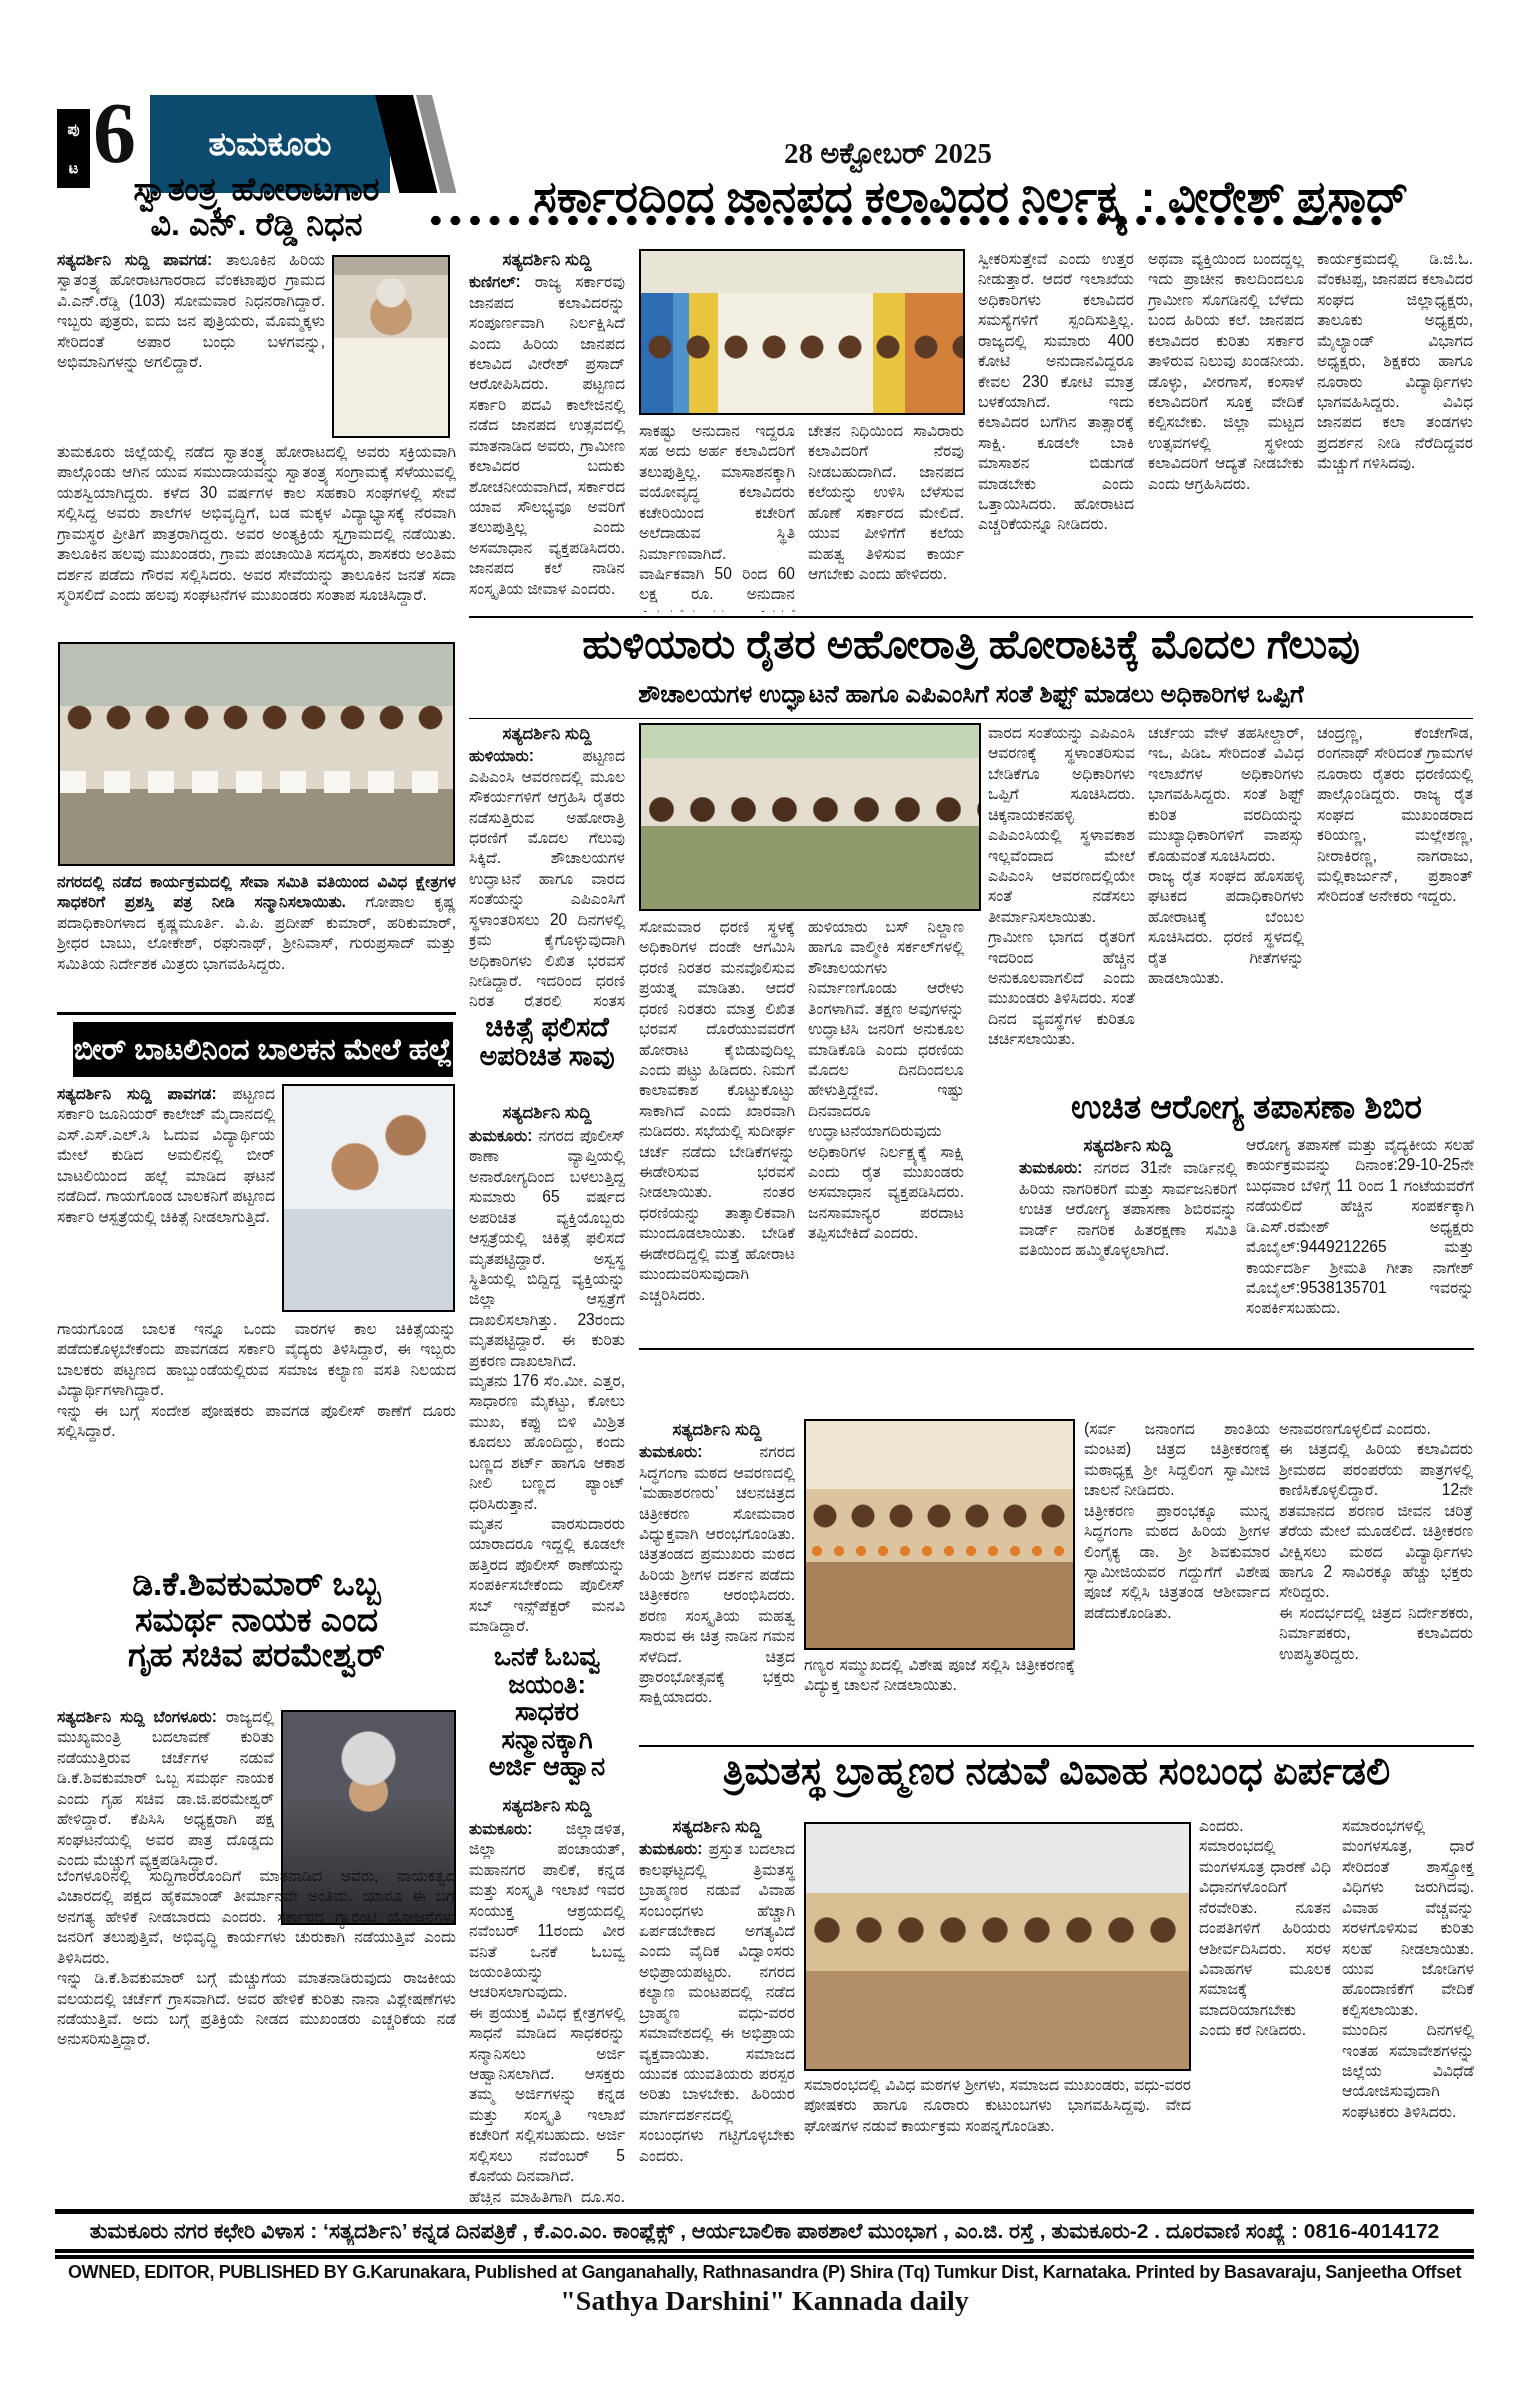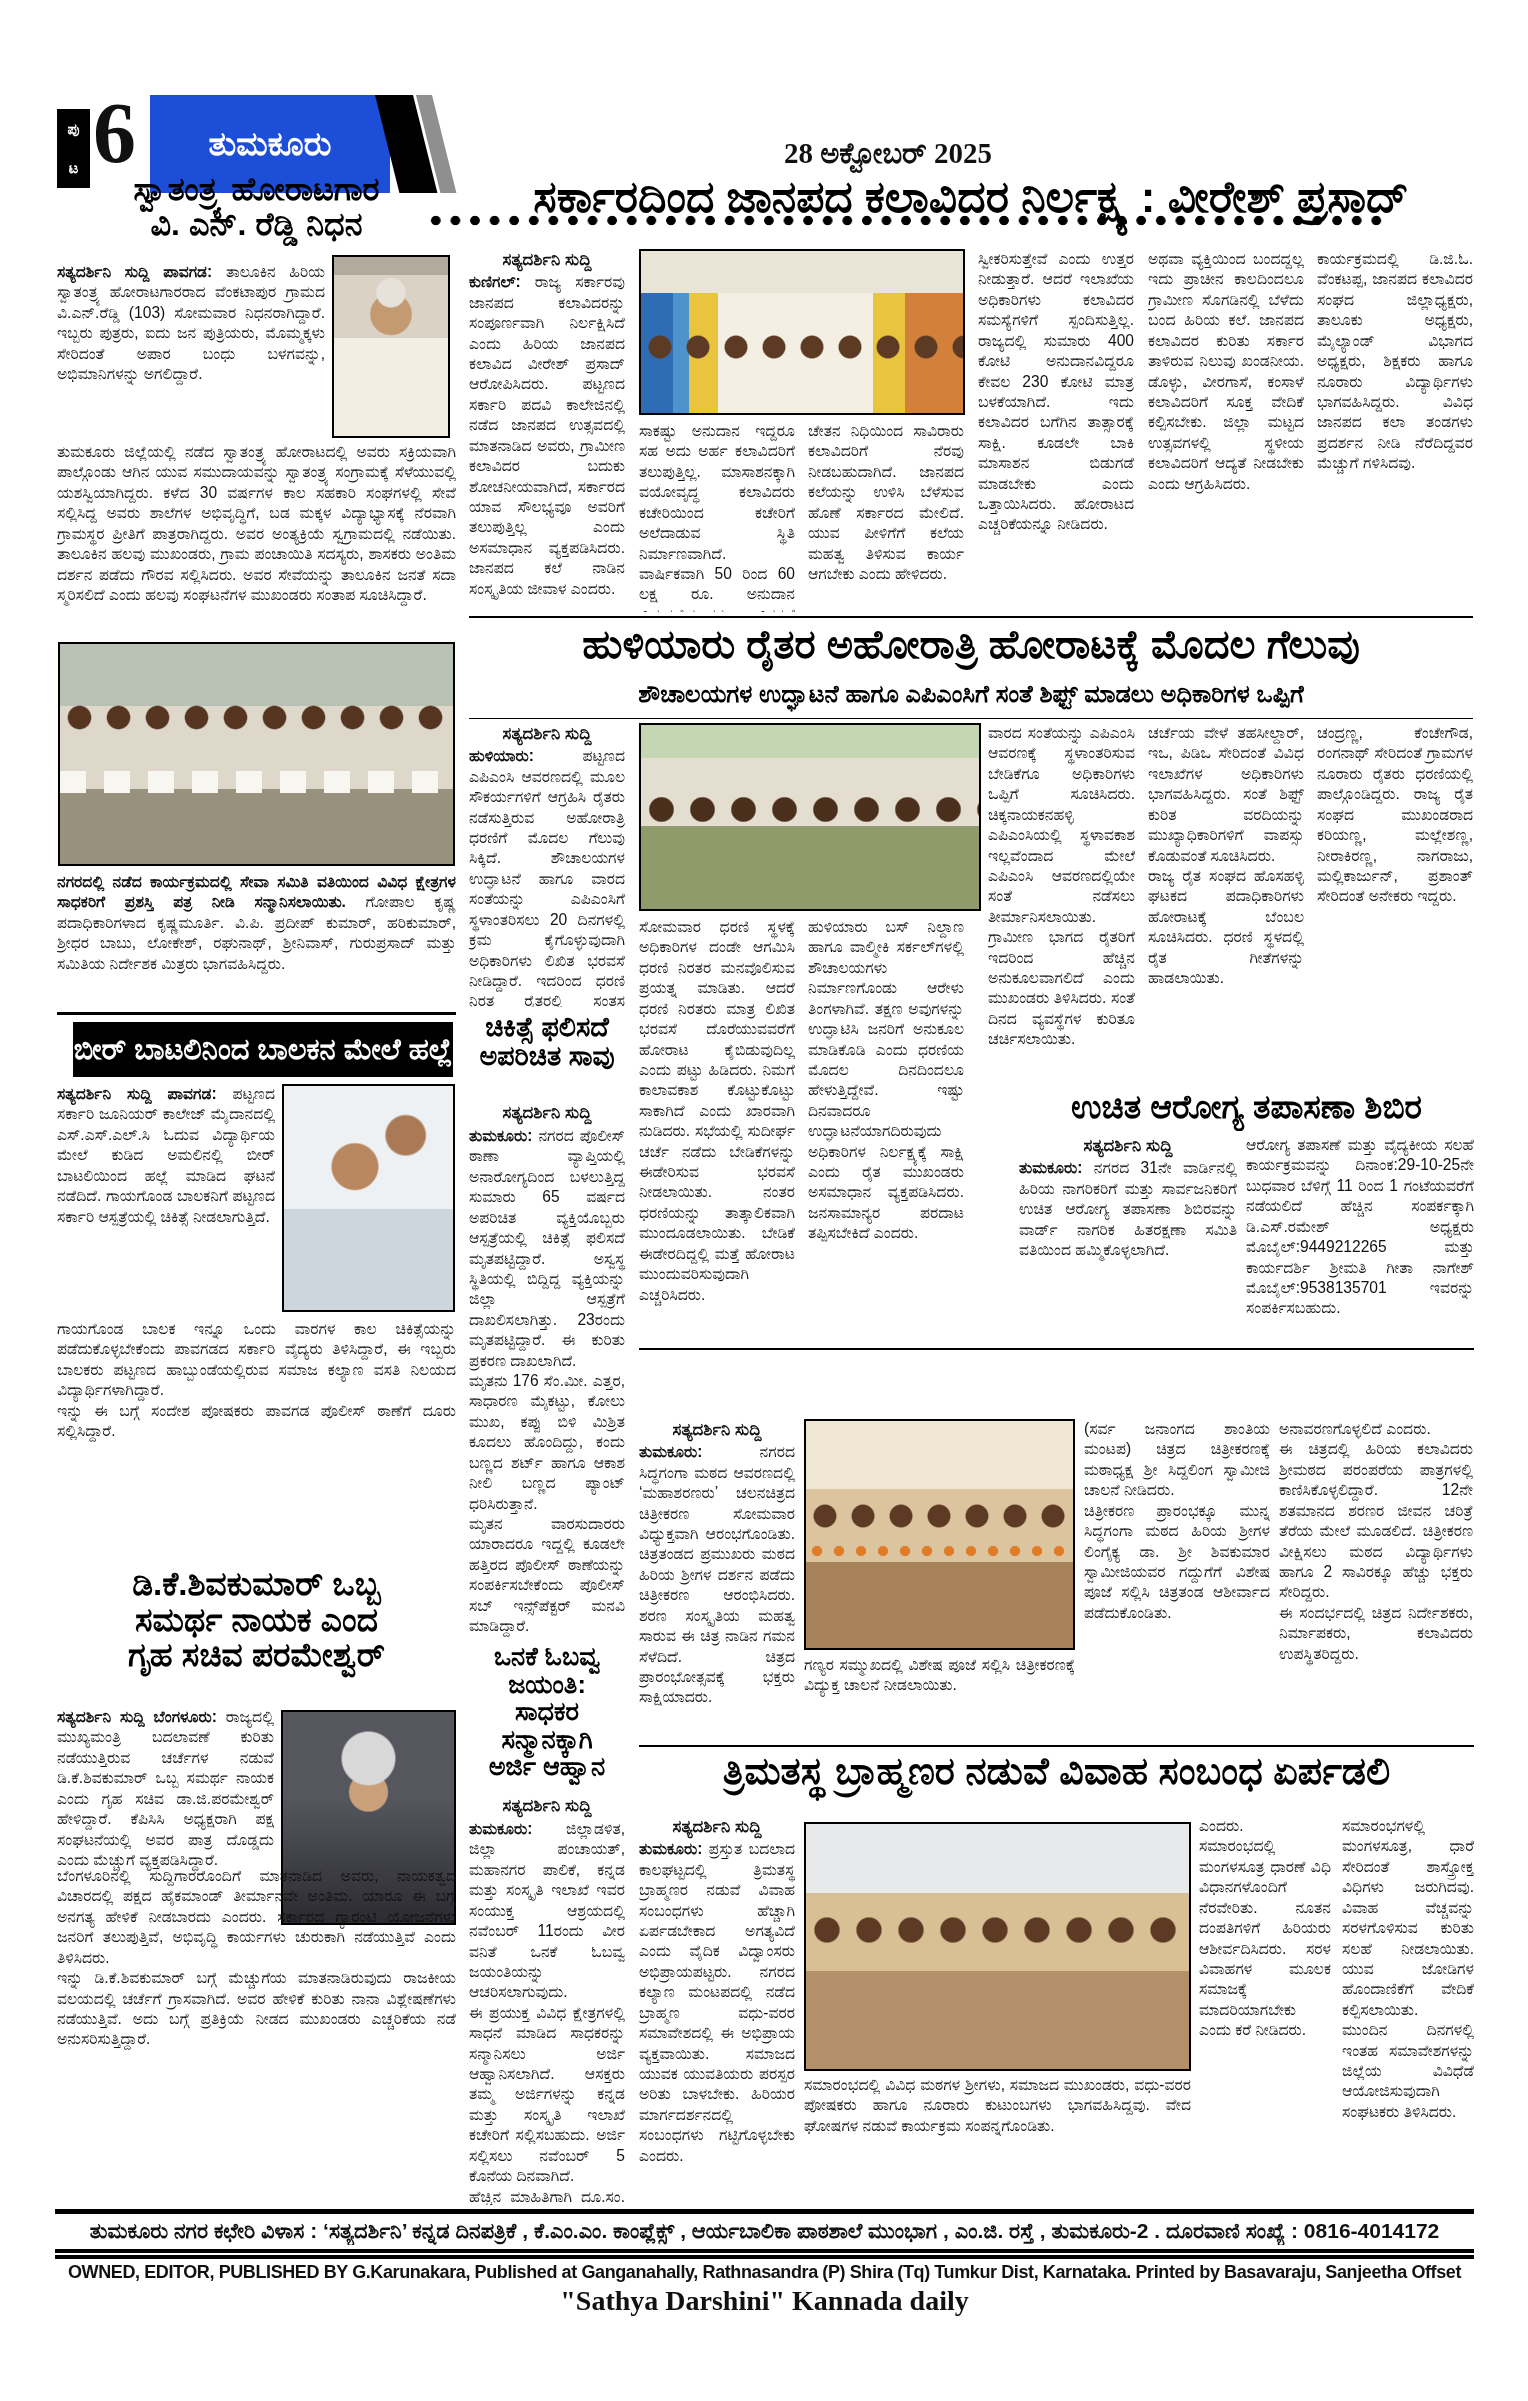--- a/index.html
+++ b/index.html
@@ -10,21 +10,21 @@
   .bt{font-size:15.6px;line-height:1.31;text-align:justify;}
   .by{font-weight:bold;text-align:center;font-size:16.7px;margin:0 0 1.5px 0;}
   .dl{font-weight:bold;}
   .hd{font-weight:bold;color:#000;text-align:center;line-height:1.08;}
   .photo{position:absolute;border:2.2px solid #000;box-sizing:border-box;}
   .rule{position:absolute;background:#000;}
   
   .puta{background:#000;color:#fff;font-size:14.6px;font-weight:bold;text-align:center;line-height:1.1;
         display:flex;flex-direction:column;justify-content:space-around;}
   .pagenum{font-family:"Liberation Serif",serif;font-weight:bold;font-size:86px;line-height:1;}
-  .edbox{background:#1d4ed8;color:#fff;display:flex;align-items:center;justify-content:center;
+  .edbox{background:#0c4a6e;color:#fff;display:flex;align-items:center;justify-content:center;
          font-size:33px;font-weight:bold;}
   .slant{transform:skewX(14deg);transform-origin:top left;}
   .dateline-top{font-family:"Liberation Serif",serif;font-weight:bold;font-size:29px;text-align:center;}
   .masthead{text-align:right;line-height:1;}
   .masthead .m1{font-size:45px;font-weight:900;letter-spacing:-0.7px;}
   .masthead .m2{font-size:18px;font-weight:bold;margin-top:2.9px;}
   .dots{background-image:radial-gradient(circle,#000 4.4px,transparent 5.1px);
         background-size:19.6px 13px;background-repeat:repeat-x;background-position:0 50%;}
   
   .h-a{font-size:32px;}  .h-b{font-size:44px;}  .h-c{font-size:40px;}
@@ -86,21 +86,21 @@
     <span>ತುಮಕೂರು</span>
   </div>
   <div class="abs slant" style="left:375px;top:95px;width:38px;height:98px;background:#000;"></div>
   <div class="abs slant" style="left:416px;top:95px;width:16px;height:98px;background:#8f8f8f;"></div>
   <div class="abs dateline-top" style="left:706px;top:137px;width:364px;height:38px;">28 ಅಕ್ಟೋಬರ್ 2025</div>
   <div class="abs dots" style="left:426px;top:214px;width:964px;height:13px;"></div>
 
   <div class="abs hd h-a pre" style="left:57px;top:172px;width:399px;height:79px;">ಸ್ವಾತಂತ್ರ್ಯ ಹೋರಾಟಗಾರ
 ವಿ. ಎನ್. ರೆಡ್ಡಿ ನಿಧನ</div>
   <div class="photo" id="ph-a" style="left:332px;top:255px;width:118px;height:183px;"></div>
-  <div class="abs bt" style="left:57px;top:250px;width:268px;height:188px;margin-top:12px;">
+  <div class="abs bt" style="left:57px;top:250px;width:268px;height:188px;">
     <b class="dl">ಸತ್ಯದರ್ಶಿನಿ ಸುದ್ದಿ</b>
     <b class="dl">ಪಾವಗಡ:</b>
     <span>ತಾಲೂಕಿನ ಹಿರಿಯ ಸ್ವಾತಂತ್ರ್ಯ ಹೋರಾಟಗಾರರಾದ ವೆಂಕಟಾಪುರ ಗ್ರಾಮದ ವಿ.ಎನ್.ರೆಡ್ಡಿ (103) ಸೋಮವಾರ ನಿಧನರಾಗಿದ್ದಾರೆ. ಇಬ್ಬರು ಪುತ್ರರು, ಐದು ಜನ ಪುತ್ರಿಯರು, ಮೊಮ್ಮಕ್ಕಳು ಸೇರಿದಂತೆ ಅಪಾರ ಬಂಧು ಬಳಗವನ್ನು, ಅಭಿಮಾನಿಗಳನ್ನು ಅಗಲಿದ್ದಾರೆ.</span>
   </div>
   <div class="abs bt pre" style="left:57px;top:442px;width:399px;height:191px;">ತುಮಕೂರು ಜಿಲ್ಲೆಯಲ್ಲಿ ನಡೆದ ಸ್ವಾತಂತ್ರ್ಯ ಹೋರಾಟದಲ್ಲಿ ಅವರು ಸಕ್ರಿಯವಾಗಿ ಪಾಲ್ಗೊಂಡು ಆಗಿನ ಯುವ ಸಮುದಾಯವನ್ನು ಸ್ವಾತಂತ್ರ್ಯ ಸಂಗ್ರಾಮಕ್ಕೆ ಸೆಳೆಯುವಲ್ಲಿ ಯಶಸ್ವಿಯಾಗಿದ್ದರು. ಕಳೆದ 30 ವರ್ಷಗಳ ಕಾಲ ಸಹಕಾರಿ ಸಂಘಗಳಲ್ಲಿ ಸೇವೆ ಸಲ್ಲಿಸಿದ್ದ ಅವರು ಶಾಲೆಗಳ ಅಭಿವೃದ್ಧಿಗೆ, ಬಡ ಮಕ್ಕಳ ವಿದ್ಯಾಭ್ಯಾಸಕ್ಕೆ ನೆರವಾಗಿ ಗ್ರಾಮಸ್ಥರ ಪ್ರೀತಿಗೆ ಪಾತ್ರರಾಗಿದ್ದರು. ಅವರ ಅಂತ್ಯಕ್ರಿಯೆ ಸ್ವಗ್ರಾಮದಲ್ಲಿ ನಡೆಯಿತು. ತಾಲೂಕಿನ ಹಲವು ಮುಖಂಡರು, ಗ್ರಾಮ ಪಂಚಾಯಿತಿ ಸದಸ್ಯರು, ಶಾಸಕರು ಅಂತಿಮ ದರ್ಶನ ಪಡೆದು ಗೌರವ ಸಲ್ಲಿಸಿದರು. ಅವರ ಸೇವೆಯನ್ನು ತಾಲೂಕಿನ ಜನತೆ ಸದಾ ಸ್ಮರಿಸಲಿದೆ ಎಂದು ಹಲವು ಸಂಘಟನೆಗಳ ಮುಖಂಡರು ಸಂತಾಪ ಸೂಚಿಸಿದ್ದಾರೆ.</div>
 
   <div class="photo" id="ph-d" style="left:58px;top:642px;width:397px;height:224px;"></div>
   <div class="abs bt" style="left:57px;top:872px;width:399px;height:137px;">
     <span class="capt">ನಗರದಲ್ಲಿ ನಡೆದ ಕಾರ್ಯಕ್ರಮದಲ್ಲಿ ಸೇವಾ ಸಮಿತಿ ವತಿಯಿಂದ ವಿವಿಧ ಕ್ಷೇತ್ರಗಳ ಸಾಧಕರಿಗೆ ಪ್ರಶಸ್ತಿ ಪತ್ರ ನೀಡಿ ಸನ್ಮಾನಿಸಲಾಯಿತು.</span>
     <span>ಗೋಪಾಲ ಕೃಷ್ಣ ಪದಾಧಿಕಾರಿಗಳಾದ ಕೃಷ್ಣಮೂರ್ತಿ. ವಿ.ಪಿ. ಪ್ರದೀಪ್ ಕುಮಾರ್, ಹರಿಕುಮಾರ್, ಶ್ರೀಧರ ಬಾಬು, ಲೋಕೇಶ್, ರಘುನಾಥ್, ಶ್ರೀನಿವಾಸ್, ಗುರುಪ್ರಸಾದ್ ಮತ್ತು ಸಮಿತಿಯ ನಿರ್ದೇಶಕ ಮಿತ್ರರು ಭಾಗವಹಿಸಿದ್ದರು.</span>

